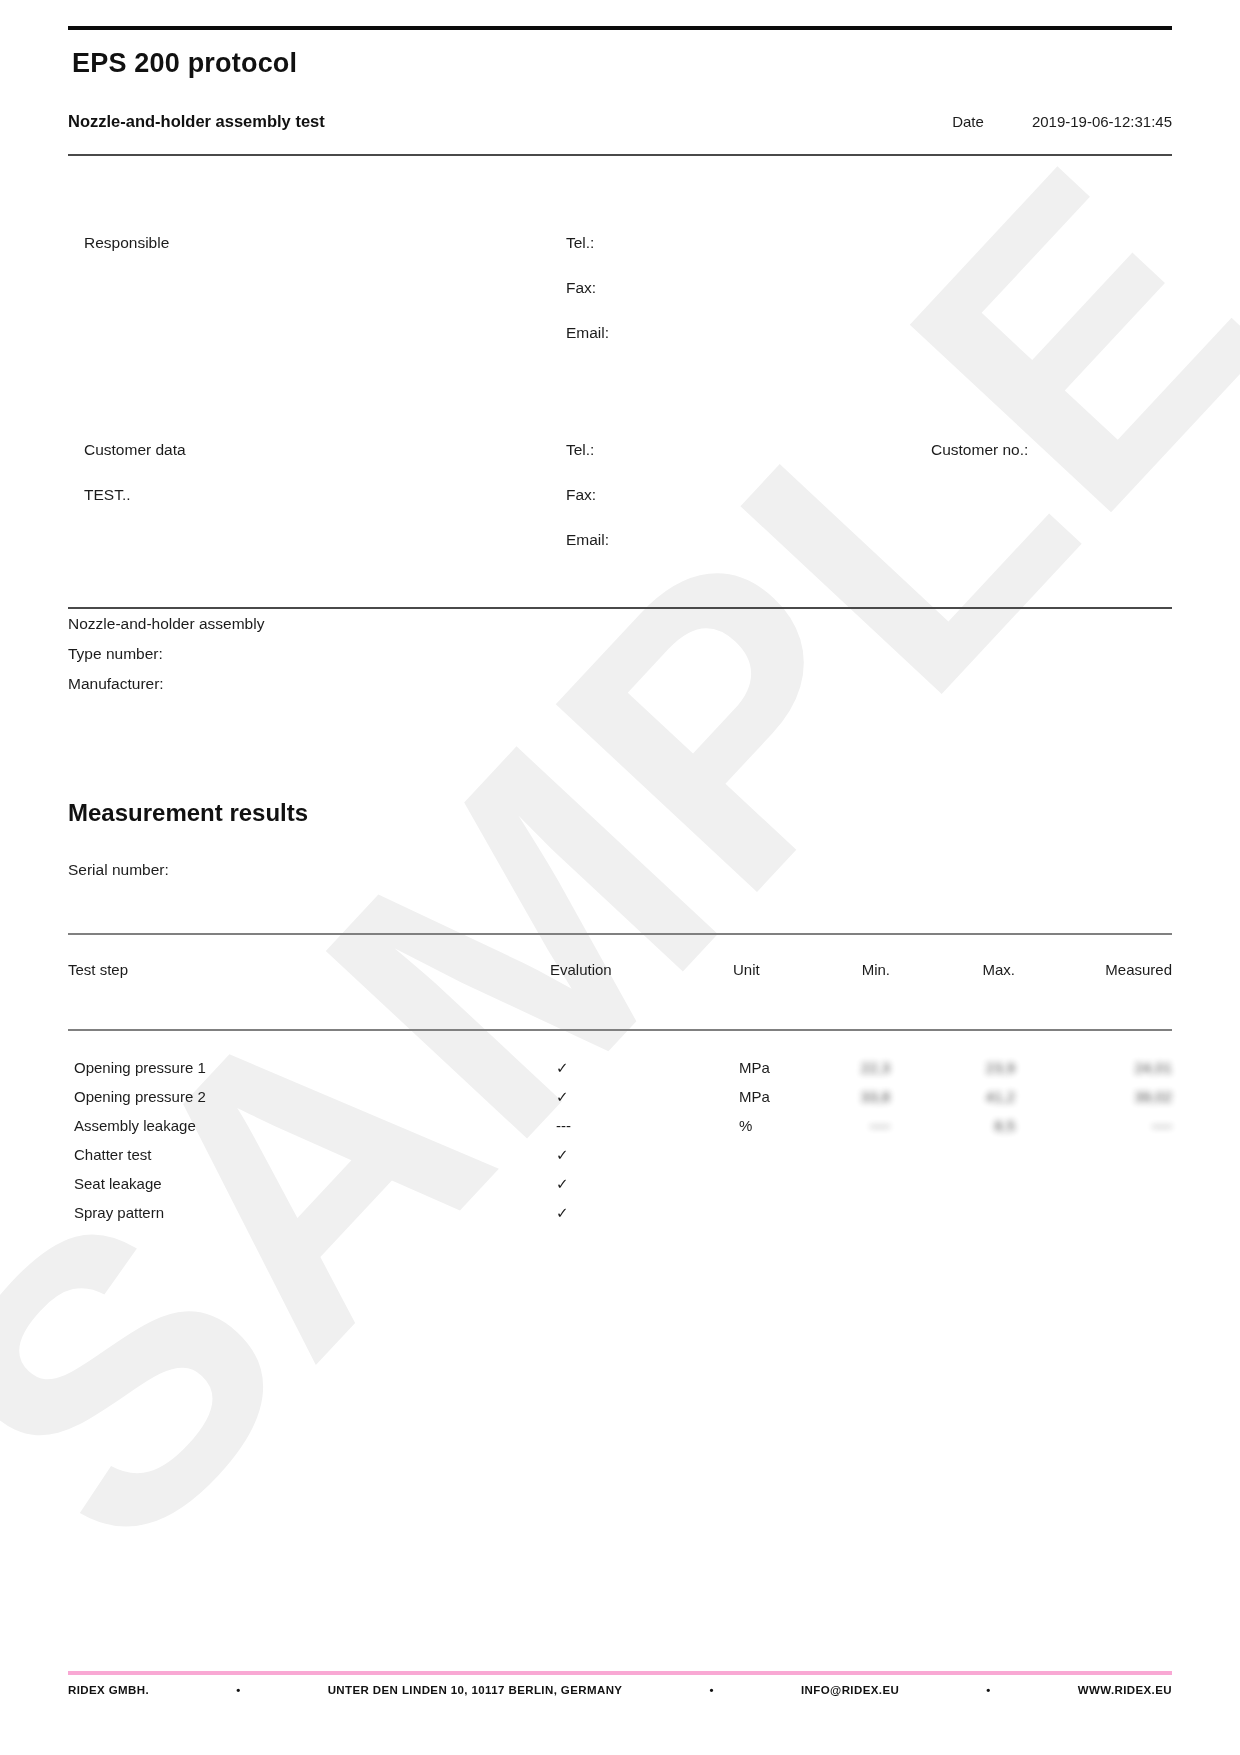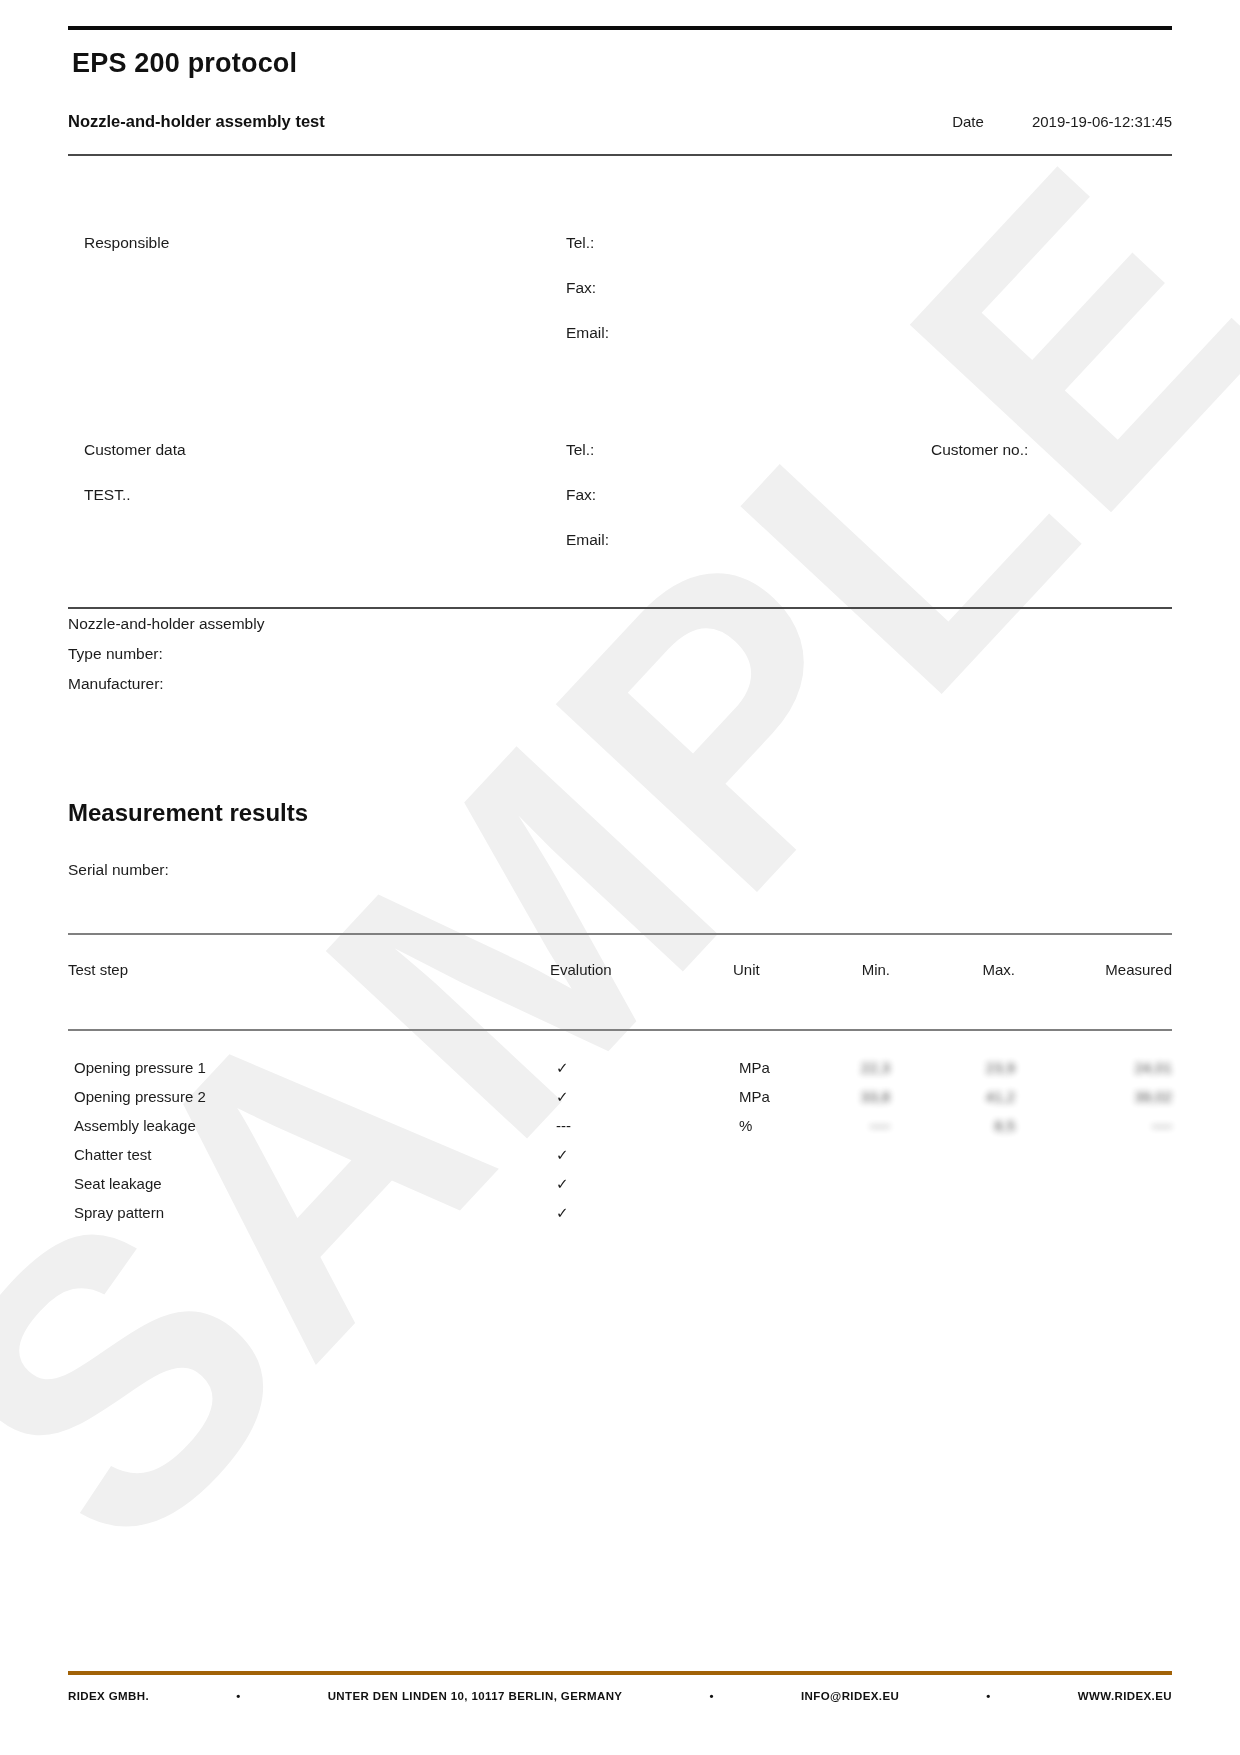--- a/index.html
+++ b/index.html
@@ -43,22 +43,22 @@
 
   .t-grid{display:grid;grid-template-columns:482px 183px 105px 52px 125px 157px;font-size:15px;}
   .t-grid .num{text-align:right;}
   .thead{margin-top:24px;}
   .thead div{line-height:22px;}
   .rule5{margin-top:48px;}
   .tbody{margin-top:22px;}
   .tbody .cell{line-height:29px;margin-left:6px;}
   .blurred{filter:blur(3px);opacity:.8;}
 
-  .footer{position:absolute;left:68px;right:68px;top:1671px;z-index:1;border-top:4px solid #a16207;
-          padding-top:15px;display:flex;justify-content:space-between;align-items:center;
+  .footer{position:absolute;left:68px;right:68px;top:1671px;z-index:1;border-top:4px solid #f9a8d4;
+          padding-top:9px;display:flex;justify-content:space-between;align-items:center;
           font-size:11.5px;font-weight:700;letter-spacing:.4px;color:#111;}
 </style>
 </head>
 <body>
 
 <div class="page">
 
   <div class="watermark">SAMPLE</div>
 
   <div class="content">

